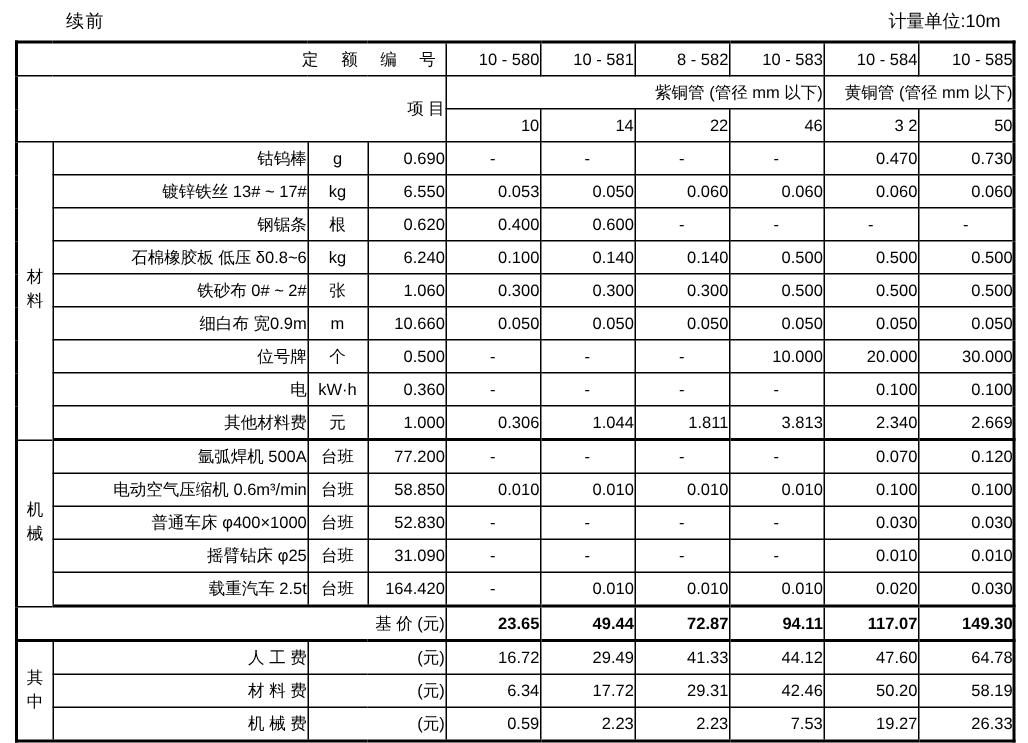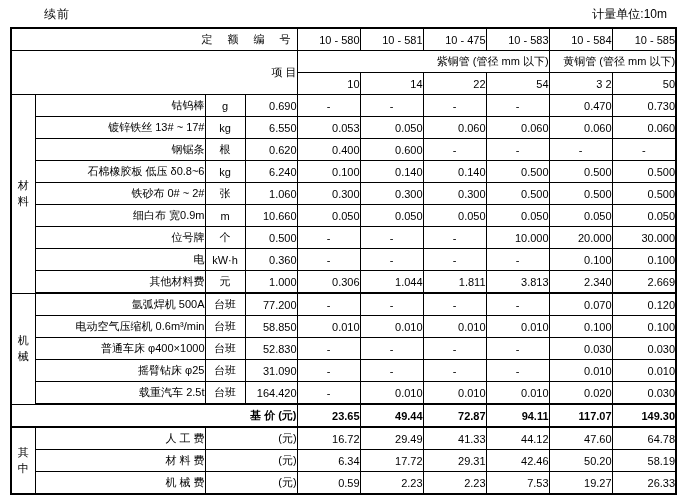--- a/index.html
+++ b/index.html
@@ -72,21 +72,21 @@
     display: block;
     width: 100%;
     text-align: center;
     font-size: 11px;
     line-height: 1.45;
   }
   .unitcell { font-size: 10px; text-align: center; }
   .numcell { text-align: right; padding-right: 7px; font-size: 11px; }
   .dash { text-align: center; font-size: 11px; }
   .hdr-name { font-size: 12px; letter-spacing: 6px; }
-  .price-row td { font-size: 12px; font-weight: bold; height: 22px; }
+  .price-row td { font-size: 12px; font-weight: normal; height: 22px; }
   .price-row .numcell { font-weight: bold; }
 </style>
 </head>
 <body>
 
 <div class="page">
 
   <div class="top-row">
     <div class="cont-label">续前</div>
     <div class="unit-label">计量单位:10m</div>
@@ -104,37 +104,37 @@
       <col style="width:63px">
       <col style="width:63px">
       <col style="width:64px">
     </colgroup>
     <tbody>
 
       <tr>
         <td colspan="4" class="c outer-top outer-left hdr-name">定    额    编    号</td>
         <td class="c outer-top">10 - 580</td>
         <td class="c outer-top">10 - 581</td>
-        <td class="c outer-top">10 - 475</td>
+        <td class="c outer-top">8 - 582</td>
         <td class="c outer-top">10 - 583</td>
         <td class="c outer-top">10 - 584</td>
         <td class="c outer-top outer-right">10 - 585</td>
       </tr>
 
       <tr>
         <td colspan="4" rowspan="2" class="c outer-left" style="height:42px;">项              目</td>
         <td colspan="4" class="c">紫铜管 (管径 mm 以下)</td>
         <td colspan="2" class="c outer-right">黄铜管 (管径 mm 以下)</td>
       </tr>
 
       <tr>
         <td class="c">10</td>
         <td class="c">14</td>
         <td class="c">22</td>
-        <td class="c">54</td>
+        <td class="c">46</td>
         <td class="c">3 2</td>
         <td class="c outer-right">50</td>
       </tr>
 
       <tr>
         <td rowspan="9" class="vcell outer-left">
           <span class="vinner">材<br>料</span>
         </td>
         <td class="l">钴钨棒</td>
         <td class="unitcell">g</td>

